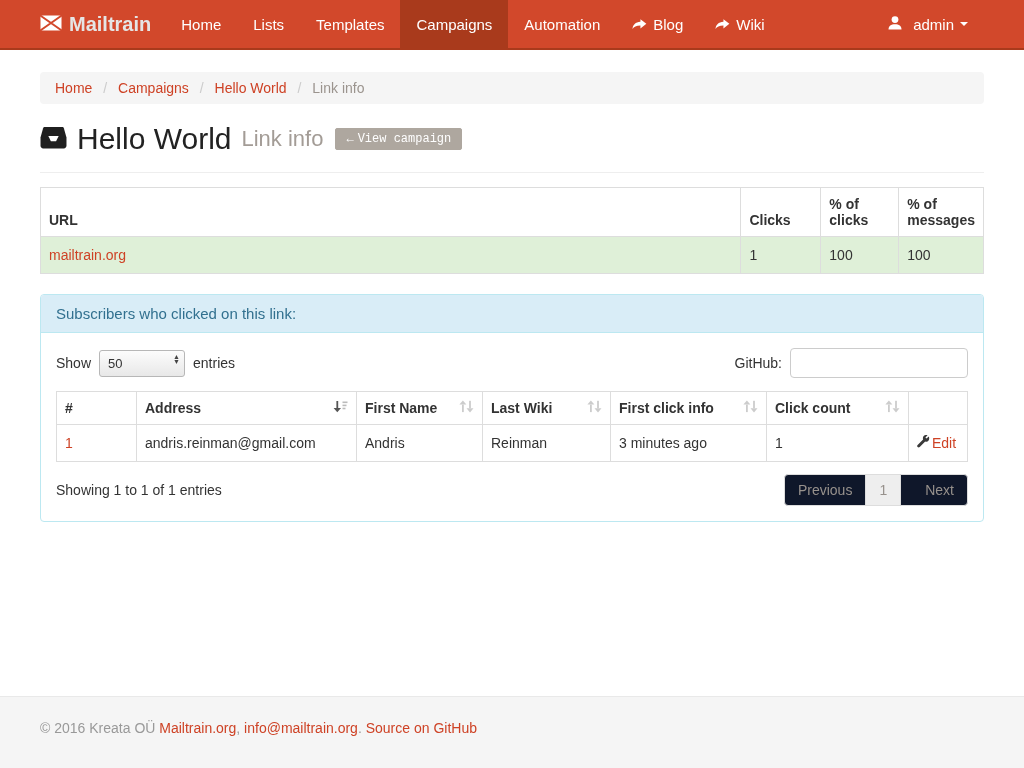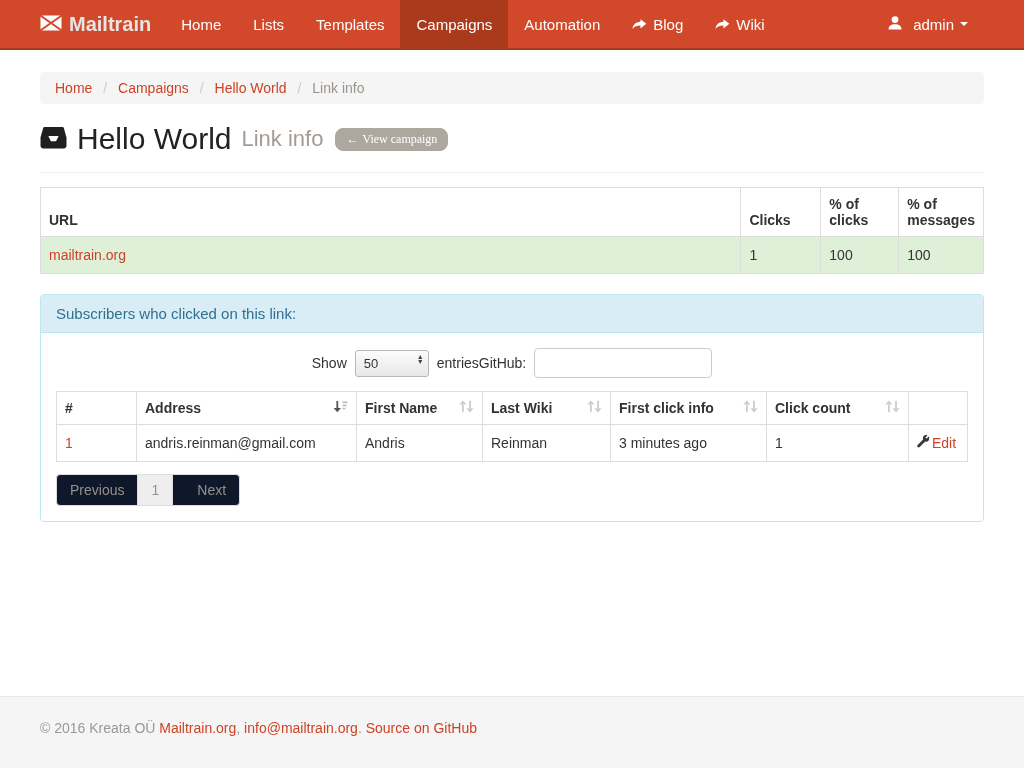--- a/index.html
+++ b/index.html
@@ -66,23 +66,23 @@
   .page-header h2 { font-size: 30px; font-weight: 500; color: #222; display: flex; align-items: center; }
   .page-header h2 svg { margin-right: 10px; }
   .page-header .subtitle { color: #a39c96; font-size: 22px; font-weight: 400; margin-left: 10px; }
   .btn-default {
     margin-left: 12px;
     background: #aea79f;
     border: 1px solid #aea79f;
     color: #fff;
     font-size: 12px;
     padding: 3px 10px;
-    border-radius: 8px;
+    border-radius: 2px;
     cursor: pointer;
-    font-family: Liberation Serif, serif;
+    font-family: Liberation Mono, monospace;
   }
   .btn-default .arrow { margin-right: 4px; }
   hr { border: none; border-top: 1px solid #eee; margin: 16px 0 14px 0; }
 
   
   table { border-collapse: collapse; width: 100%; background: #fff; }
   .bordered th, .bordered td { border: 1px solid #ddd; padding: 8px; text-align: left; }
   .bordered th { vertical-align: bottom; font-weight: bold; }
   .url-table tbody tr { background: #dff0d8; }
   .url-table a { color: #ce4225; text-decoration: none; cursor: pointer; }
@@ -97,26 +97,26 @@
   .panel-heading {
     background: #d9edf7;
     color: #31708f;
     padding: 10px 15px;
     border-bottom: 1px solid #bce8f1;
     border-radius: 3px 3px 0 0;
     font-size: 15px;
   }
   .panel-body { padding: 15px; }
 
-  .dt-controls { display: flex; justify-content: center; align-items: center; margin-bottom: 13px; }
+  .dt-controls { display: flex; justify-content: space-between; align-items: center; margin-bottom: 13px; }
   .dt-length { display: flex; align-items: center; }
   .select-wrap { position: relative; display: inline-block; margin: 0 8px; }
   .select-wrap select {
     appearance: none; -webkit-appearance: none; -moz-appearance: none;
-    width: 74px; height: 27px;
+    width: 86px; height: 27px;
     padding: 2px 20px 2px 8px;
     font-size: 13px; color: #333;
     background: linear-gradient(#fcfcfc, #e8e8e8);
     border: 1px solid #b7b7b7;
     border-radius: 3px;
     font-family: "Liberation Sans", sans-serif;
   }
   .stepper {
     position: absolute; right: 5px; top: 4px;
     display: flex; flex-direction: column; align-items: center;
@@ -414,20 +414,21 @@
                   </svg>
                 </span>
                 <span>Edit</span>
               </a>
             </td>
           </tr>
         </tbody>
       </table>
 
       <div class="dt-footer">
+        <div class="dt-info">Showing 1 to 1 of 1 entries</div>
         <ul class="pagination">
           <li>Previous</li>
           <li class="active">1</li>
           <li>Next</li>
         </ul>
       </div>
 
     </div>
   </div>
 </div>

